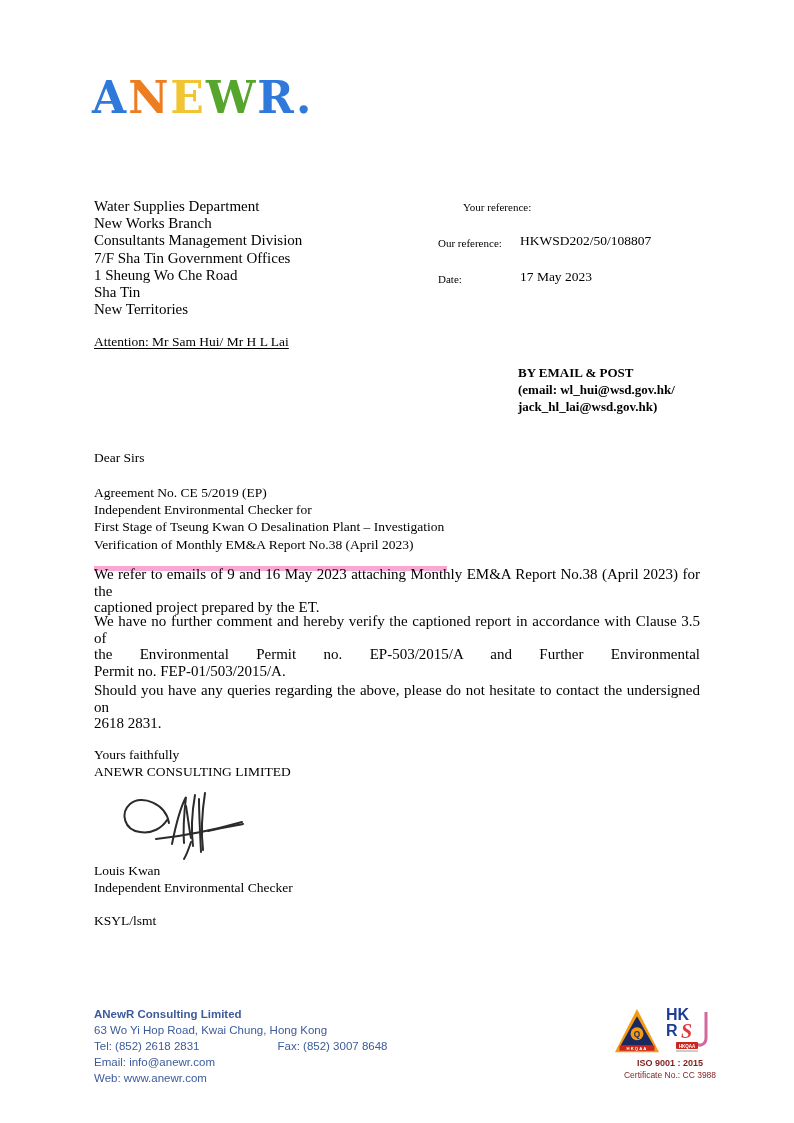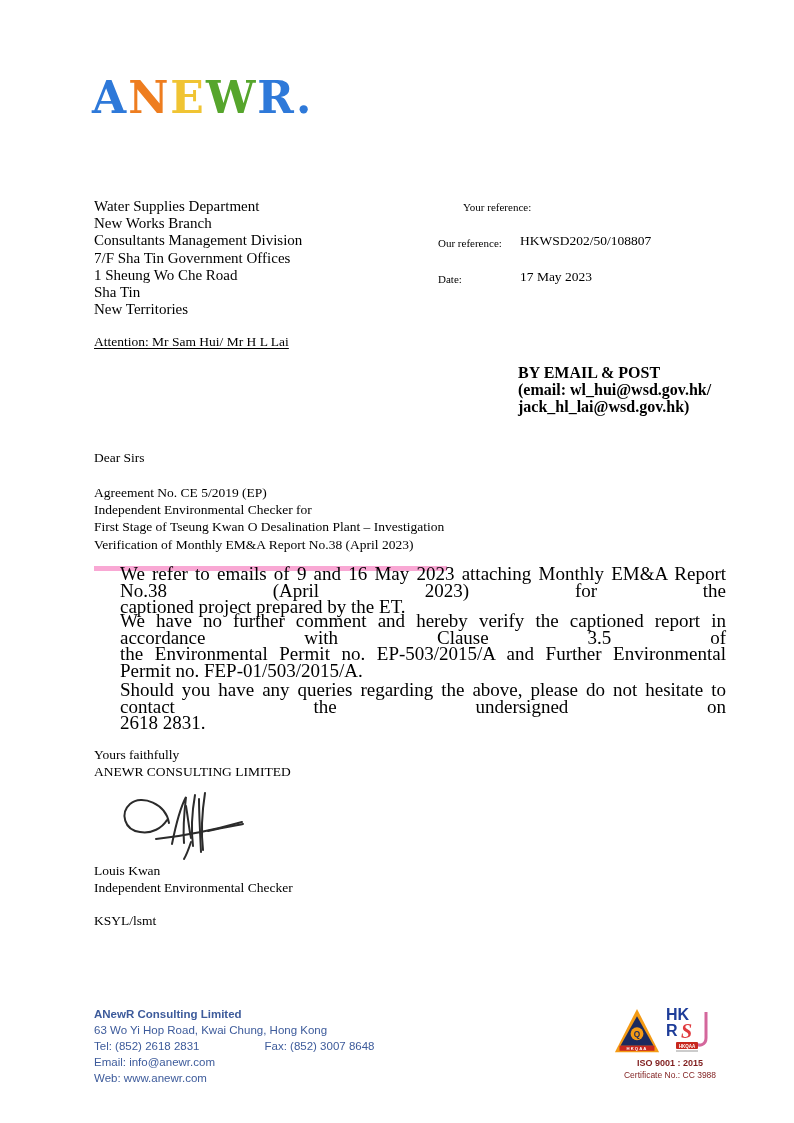--- a/index.html
+++ b/index.html
@@ -16,42 +16,42 @@
 
   
   .recipient { left:94px; top:198px; font-size:15px; line-height:17.2px; }
   .attention { left:94px; top:334px; font-size:13.5px; text-decoration:underline; text-underline-offset:2px; }
 
   
   .ref-label { font-size:11px; }
   .ref-value { font-size:13.5px; }
 
   
-  .delivery { left:518px; top:364px; font-size:16px; font-weight:700; line-height:17.2px; }
+  .delivery { left:518px; top:364px; font-size:13px; font-weight:700; line-height:17.2px; }
 
   .salutation { left:94px; top:450px; font-size:13.5px; }
 
   .subject { left:94px; top:484px; font-size:13.5px; line-height:17.2px; }
   .subject .uline { display:inline-block; border-bottom:5px solid #f9a8d4; padding-right:34px; padding-bottom:13px; }
 
-  .para { left:94px; width:606px; font-size:19px; line-height:16.6px;margin-left:26px; }
+  .para { left:94px; width:606px; font-size:15px; line-height:16.6px; }
   .para .j { text-align:justify; text-align-last:justify; }
 
   .closing { left:94px; top:746px; font-size:13.5px; line-height:17.2px; }
   .signer  { left:94px; top:862px; font-size:13.5px; line-height:17.2px; }
   .initials{ left:94px; top:913px; font-size:13.5px; }
 
   .sig { left:112px; top:786px; }
 
   
   .footer-left { left:94px; top:1006px; font-family:"Liberation Sans",sans-serif;
                  font-size:11.5px; line-height:16px; }
   .footer-left .co { font-weight:700; }
   .telfax span { display:inline-block; }
-  .telfax .fax { margin-left:17px;padding-left:48px; }
+  .telfax .fax { margin-left:30px;padding-left:48px; }
 
   .cert { left:598px; top:1058px; width:144px; text-align:center;
           font-family:"Liberation Sans",sans-serif; color:#7f1d1d; }
   .cert .l1 { font-size:9px; font-weight:700; }
   .cert .l2 { font-size:8.5px; margin-top:2px; }
 
   .tri-logo { left:614px; top:1008px; }
   .hkrs-logo { left:664px; top:1004px; }
 </style>
 </head>

